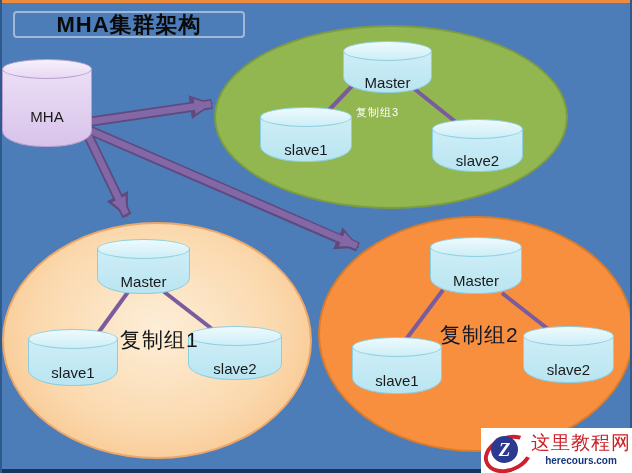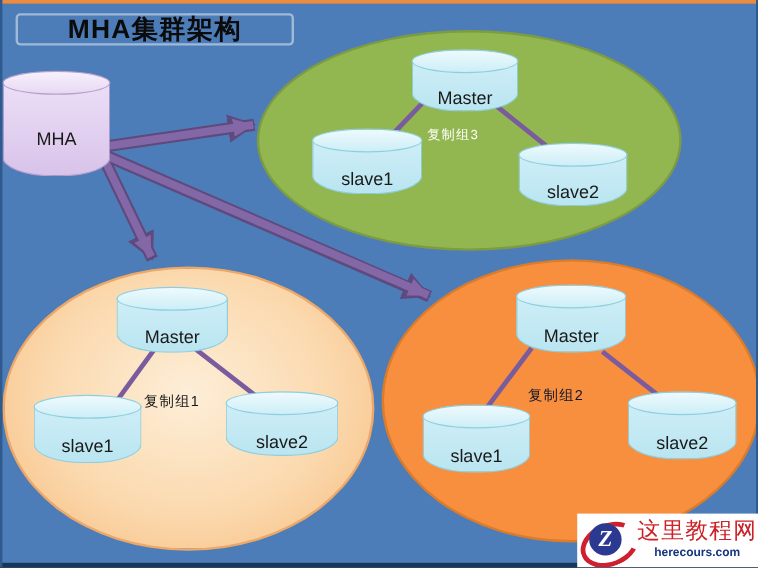--- a/index.html
+++ b/index.html
@@ -66,21 +66,21 @@
   #g3-slave1   { left:260px; top:116px; width:90px; height:45px; }
   #g3-slave2   { left:432px; top:128px; width:89px; height:43px; }
   #g1-master   { left:97px;  top:248px; width:91px; height:45px; }
   #g1-slave1   { left:28px;  top:338px; width:88px; height:47px; }
   #g1-slave2   { left:188px; top:335px; width:92px; height:44px; }
   #g2-master   { left:430px; top:246px; width:90px; height:47px; }
   #g2-slave1   { left:352px; top:346px; width:88px; height:47px; }
   #g2-slave2   { left:523px; top:335px; width:89px; height:47px; }
 
   
-  .grp-label { position:absolute; z-index:4; font-size:12px; letter-spacing:1px; }
+  .grp-label { position:absolute; z-index:4; font-size:21px; letter-spacing:1px; }
   #label-g3 { left:356px; top:105px; color:#ffffff; font-size:11px; }
   #label-g1 { left:120px; top:326px; color:#161616; }
   #label-g2 { left:440px; top:321px; color:#0f172a; }
 
   
   #watermark {
     position:absolute; left:481px; top:428px; width:151px; height:45px; z-index:7;
     background:#ffffff; display:flex; align-items:center;
   }
   #wm-logo { position:relative; width:48px; height:45px; flex:0 0 auto; }

